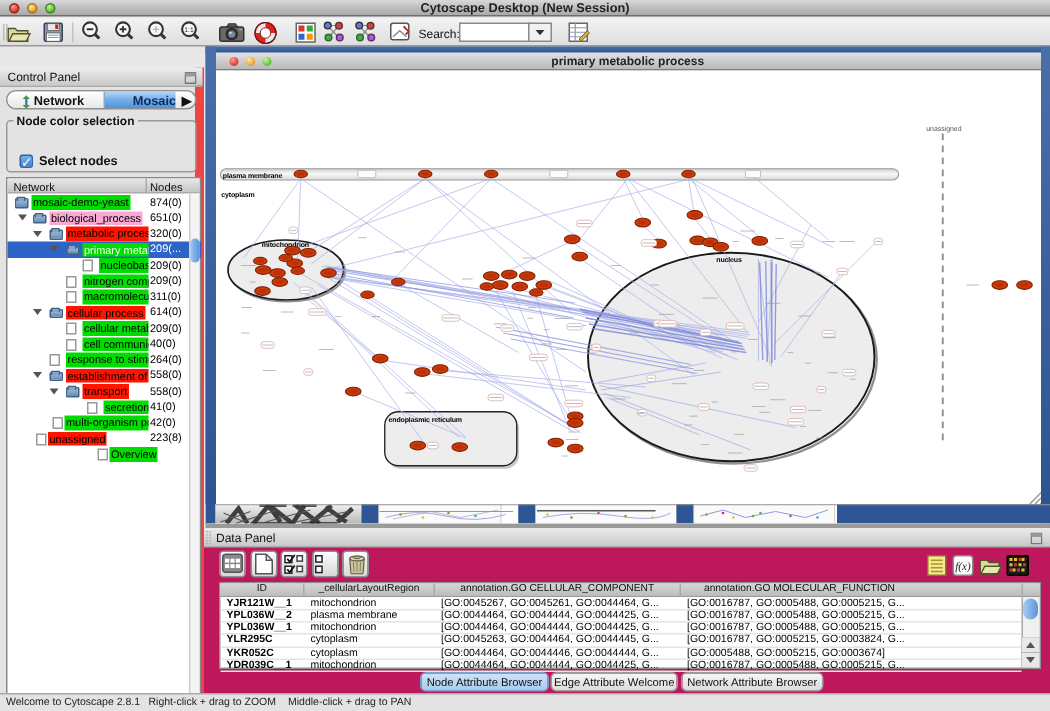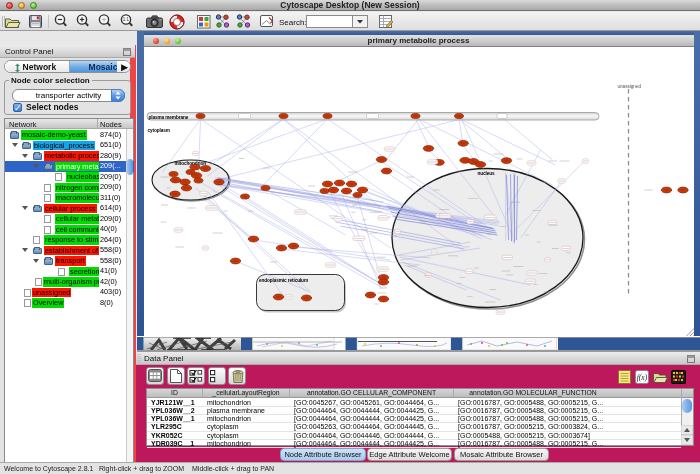--- a/index.html
+++ b/index.html
@@ -168,52 +168,46 @@
     <div class="seg" style="left:64px;width:68px;background:linear-gradient(#b7d7f5,#74aee8 50%,#4f94da);border-left:1px solid #8aa8c8;border-right:1px solid #8aa8c8;color:#0a2a5a;">Mosaic</div>
     <div class="seg" style="left:112px;width:15px;background:linear-gradient(#fff,#e8e8e8);">▶</div>
     <svg style="position:absolute;left:8px;top:2px" width="9" height="10">
         <path d="M2 3 L4.5 0.5 L7 3 Z" fill="#3aa33a"></path>
         <path d="M2 7 L4.5 9.5 L7 7 Z" fill="#3aa33a"></path>
         <rect x="3.7" y="2.5" width="1.6" height="5" fill="#4a7ab0"></rect>
       </svg>
   </div>
   <div id="gbox">
     <div class="lbl">Node color selection</div>
-    <div id="combo">transporter activity
-      <div class="cap"><svg width="12" height="11" viewBox="0 0 12 11">
-            <path d="M6 1.5 L8.5 4.5 L3.5 4.5 Z" fill="#fff"></path>
-            <path d="M6 9.5 L8.5 6.5 L3.5 6.5 Z" fill="#fff"></path>
-          </svg></div>
-    </div>
   </div>
   <div id="cbx">✓</div>
     <div id="cbxl">Select nodes</div>
   <div id="tree">
     <div id="treeh">
         <span style="position:absolute;left:4px;top:1px;">Network</span>
         <span style="position:absolute;left:95px;top:1px;text-align:right;">Nodes</span>
         <span style="position:absolute;left:92px;top:0;border-left:1px solid #aaa;height:10px;"></span>
       </div>
     <div id="trows">
         <div class="trow" style="top:10.5px;">
           <div class="fold" style="left:5px;"></div>
           <div class="hl" style="left:16px;background:#00dc00;max-width:78px;">mosaic-demo-yeast</div>
           <div class="cnt" style="">874(0)</div>
         </div>
         <div class="trow" style="top:21.0px;">
           <div class="tri" style="left:7px;"></div>
           <div class="fold" style="left:17px;"></div>
-          <div class="hl" style="left:28px;background:#0ea5e9;max-width:66px;">biological_process</div>
+          <div class="hl" style="left:28px;background:#f9a8d4;max-width:66px;">biological_process</div>
           <div class="cnt" style="">651(0)</div>
         </div>
         <div class="trow" style="top:31.5px;">
           <div class="tri" style="left:17px;"></div>
           <div class="fold" style="left:28px;"></div>
           <div class="hl" style="left:39px;background:#ff1400;max-width:55px;">metabolic process</div>
-          <div class="cnt" style="">280(9)</div>
+          <div class="cnt" style="">320(0)</div>
         </div>
         <div class="trow" style="top:42.0px;background:#2e63c8;width:129px;">
           <div class="tri" style="left:28px;"></div>
           <div class="fold" style="left:39px;"></div>
           <div class="hl" style="left:50px;background:#00dc00;max-width:44px;color:#fff;">primary metabo</div>
           <div class="cnt" style="color:#fff;">209(...</div>
         </div>
         <div class="trow" style="top:52.5px;">
           <div class="file" style="left:50px;"></div>
           <div class="hl" style="left:61px;background:#00dc00;max-width:33px;">nucleobase-</div>
@@ -268,23 +262,23 @@
           <div class="cnt" style="">41(0)</div>
         </div>
         <div class="trow" style="top:157.5px;">
           <div class="file" style="left:30px;"></div>
           <div class="hl" style="left:38px;background:#00dc00;max-width:56px;">multi-organism pro</div>
           <div class="cnt" style="">42(0)</div>
         </div>
         <div class="trow" style="top:168.0px;">
           <div class="file" style="left:19px;"></div>
           <div class="hl" style="left:27px;background:#ff1400;max-width:67px;">unassigned</div>
-          <div class="cnt" style="">403(0)</div>
-        </div>
-        <div class="trow" style="top:178.5px;">
+          <div class="cnt" style="">223(8)</div>
+        </div>
+        <div class="trow" style="top:178.5px;margin-left:41px;">
           <div class="file" style="left:19px;"></div>
           <div class="hl" style="left:27px;background:#00dc00;max-width:67px;">Overview</div>
           <div class="cnt" style="">8(0)</div>
         </div>
       </div>
     <div style="position:absolute;right:0px;top:10px;width:7px;height:337px;background:#f4f4f4;border-left:1px solid #ccc;"></div>
     <div style="position:absolute;right:0.5px;top:40px;width:6px;height:16px;border-radius:3px;background:linear-gradient(90deg,#9cc4ee,#5b94dd);"></div>
   </div>
 </div>
 
@@ -801,21 +795,21 @@
     <svg style="position:absolute;right:0px;bottom:0px;" width="12" height="20" viewBox="0 0 12 20">
         <rect x="0" y="0" width="12" height="10" fill="#e8e8e8" stroke="#aaa" stroke-width="0.5"></rect>
         <path d="M6 3 l3 4 h-6 Z" fill="#555"></path>
         <rect x="0" y="10" width="12" height="10" fill="#e8e8e8" stroke="#aaa" stroke-width="0.5"></rect>
         <path d="M6 17 l3 -4 h-6 Z" fill="#555"></path>
       </svg>
   </div>
   <div id="dtabs">
     <div class="dtab sel" style="left:144px;width:86px;">Node Attribute Browser</div>
     <div class="dtab" style="left:231px;width:85px;">Edge Attribute Welcome</div>
-    <div class="dtab" style="left:318px;width:95px;">Mosaic Attribute Browser</div>
+    <div class="dtab" style="left:318px;width:95px;">Network Attribute Browser</div>
   </div>
 </div>
 
 <div class="abs" id="status">
   <span style="left:4px;">Welcome to Cytoscape 2.8.1</span>
   <span style="left:99px;">Right-click + drag to ZOOM</span>
   <span style="left:192px;">Middle-click + drag to PAN</span>
 </div>
 
 </body></html>

